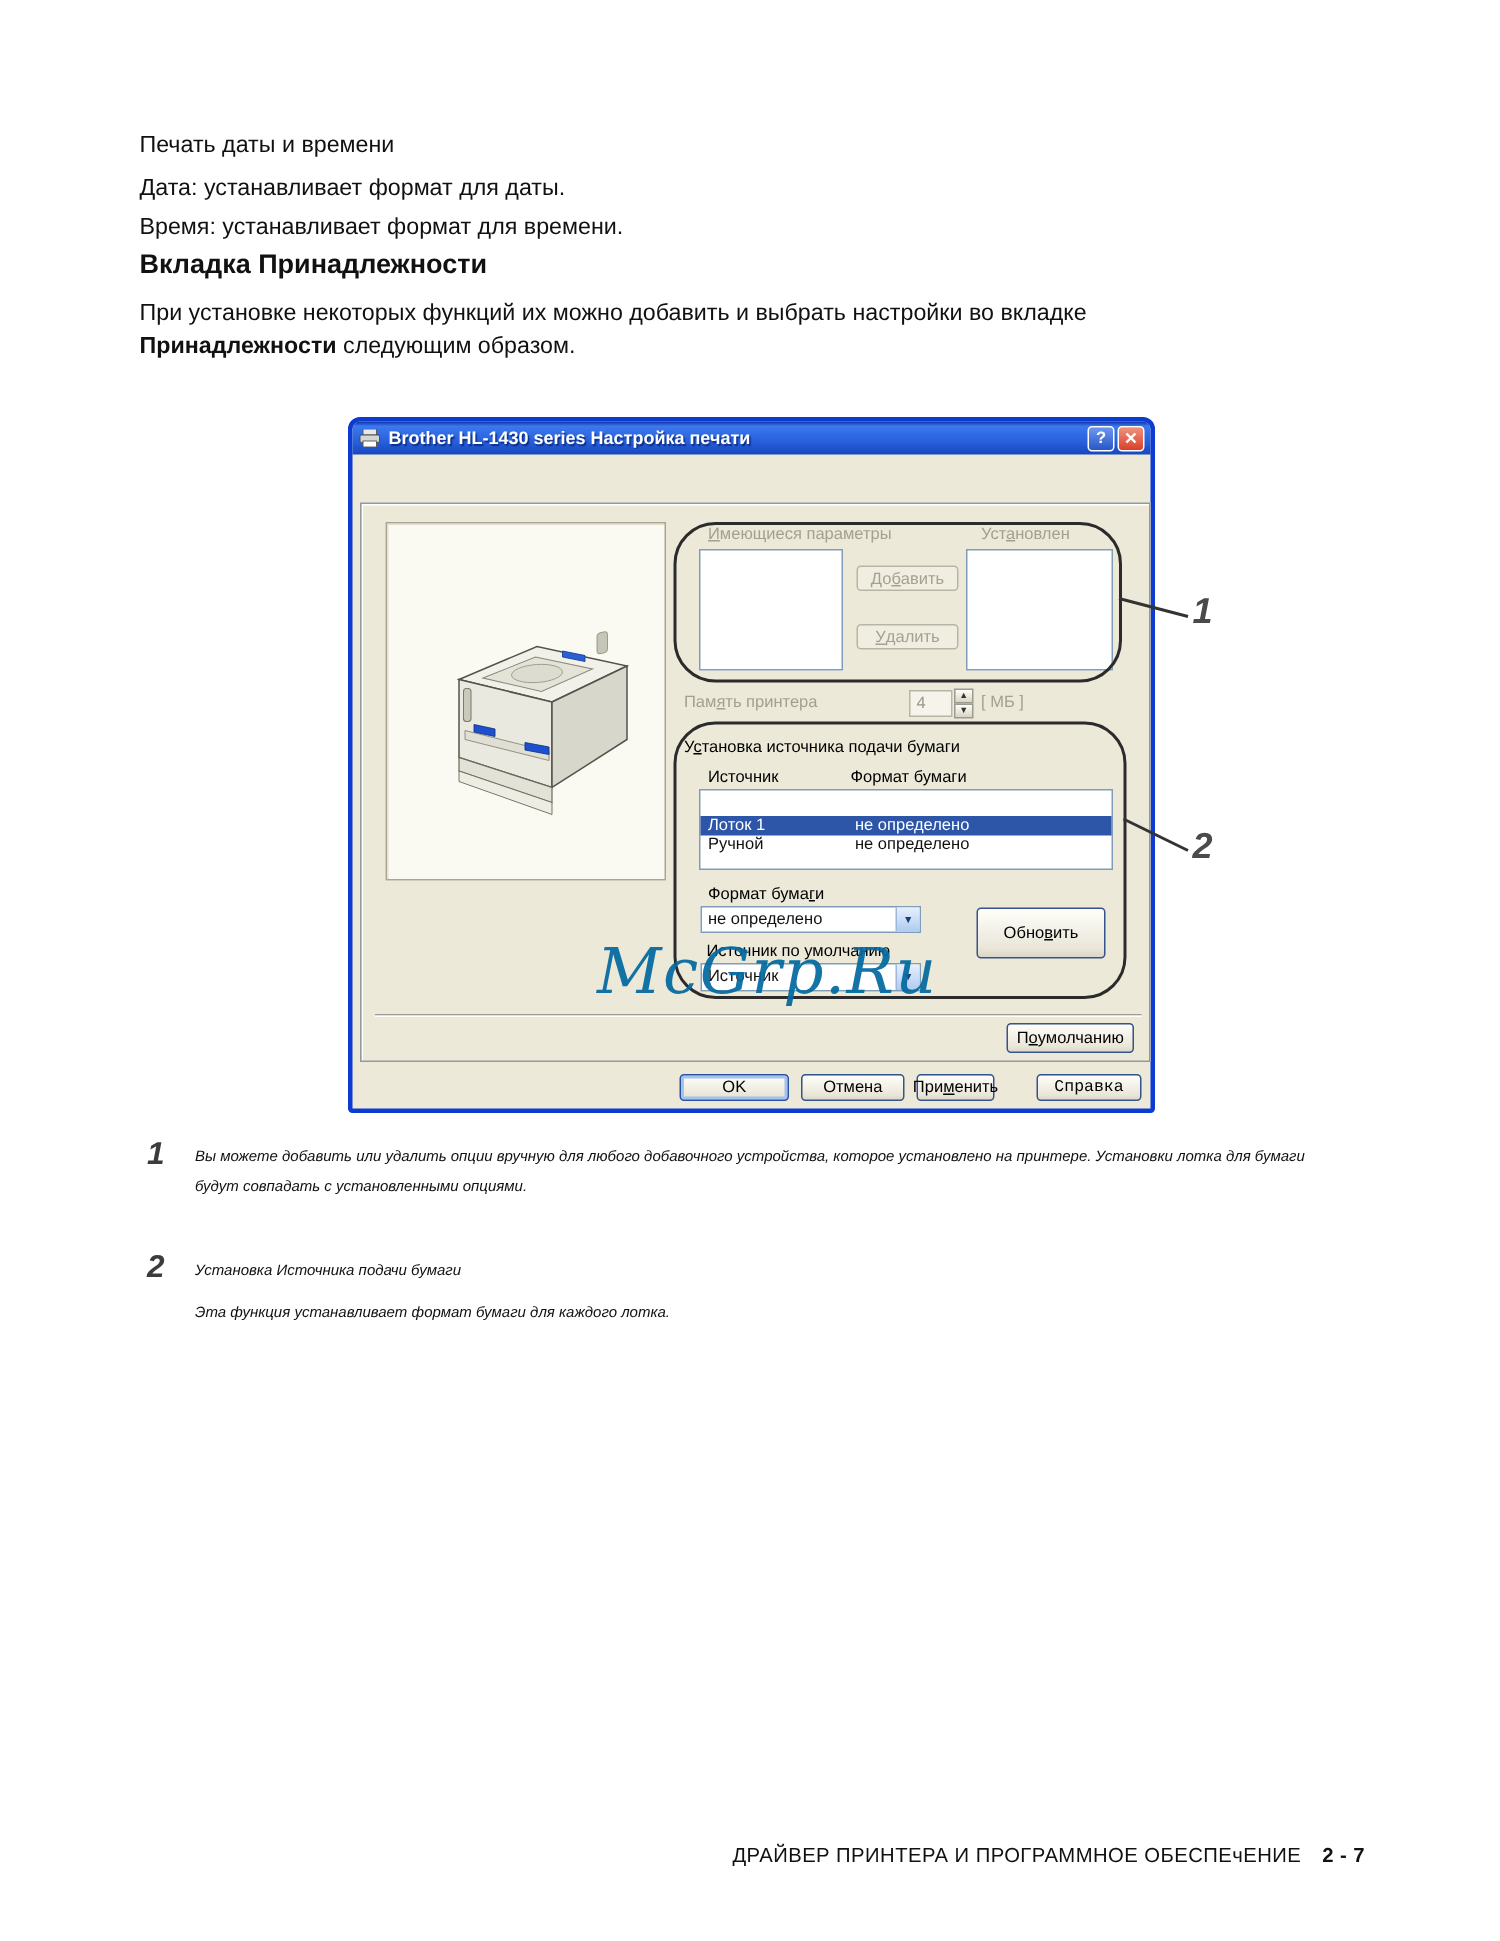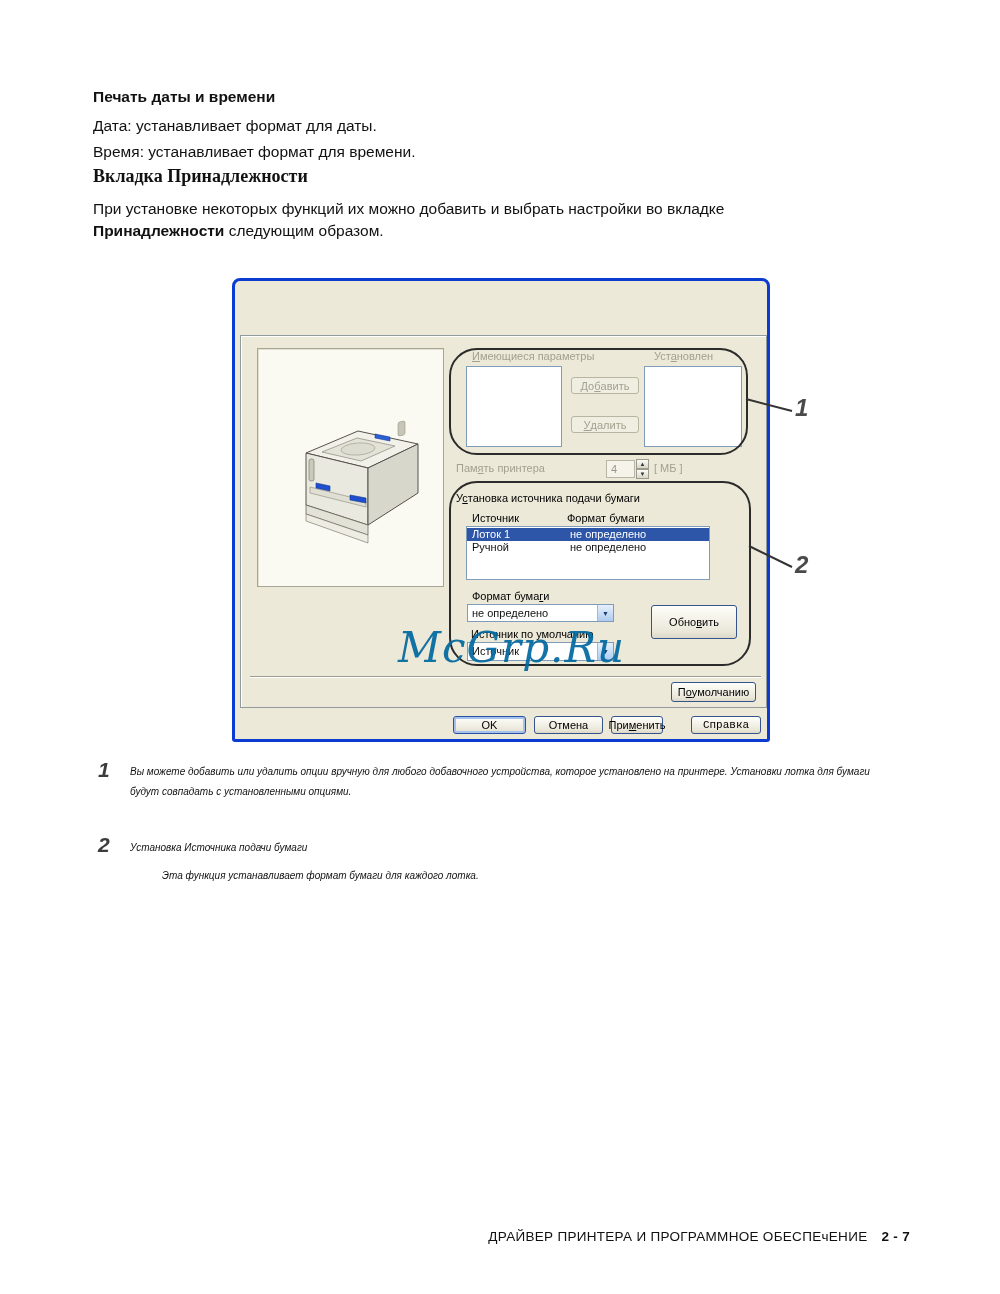--- a/index.html
+++ b/index.html
@@ -1,22 +1,22 @@
 <!DOCTYPE html>
 <html><head>
 <meta charset="utf-8">
 <style>
   * { margin:0; padding:0; box-sizing:border-box; }
   html,body { width:1000px; height:1294px; background:#fff; font-family:"Liberation Sans",sans-serif; color:#111; overflow:hidden; position:relative; }
 
   .abs { position:absolute; }
 
   
-  .doc-h1 { font-size:15.5px; font-weight:bold; }
-  .doc-h2 { font-size:18px;  font-weight:bold;font-family:Liberation Serif, serif; }
+  .doc-h1 { font-size:15.5px; font-weight:normal; }
+  .doc-h2 { font-size:18px;  font-weight:bold; }
   .doc-p  { font-size:15.5px; line-height:22px; }
   .doc-b  { font-weight:bold; }
 
   .item-num { font-size:21px; font-weight:bold; font-style:italic; color:#3c3c3c; }
   .item-text { font-size:10px; line-height:20px;font-style:italic; }
 
   .footer { font-size:13.5px; letter-spacing:.3px; color:#111; }
   .footer .pg { font-weight:bold; margin-left:14px; }
 
   
@@ -96,20 +96,30 @@
 <div class="abs doc-p" style="left:93px; top:115px;">Дата: устанавливает формат для даты.</div>
 <div class="abs doc-p" style="left:93px; top:141px;">Время: устанавливает формат для времени.</div>
 <div class="abs doc-h2" style="left:93px; top:166px;">Вкладка Принадлежности</div>
 <div class="abs doc-p" style="left:93px; top:198px; width:800px;">
   <span>При установке некоторых функций их можно добавить и выбрать настройки во вкладке</span><br>
   <span class="doc-b">Принадлежности</span><span> следующим образом.</span>
 </div>
 
 <div class="abs dialog">
 
+  <div class="abs titlebar">
+    <svg width="15" height="13" viewBox="0 0 15 13">
+      <rect x="3" y="0" width="9" height="4" fill="#E8E8E8" stroke="#555" stroke-width=".6"></rect>
+      <rect x="1" y="4" width="13" height="5" rx="1" fill="#D5D5D5" stroke="#444" stroke-width=".6"></rect>
+      <rect x="3" y="8" width="9" height="4" fill="#fff" stroke="#555" stroke-width=".6"></rect>
+    </svg>
+    <span class="title-text">Brother HL-1430 series Настройка печати</span>
+    <div class="tb-btn tb-help">?</div>
+    <div class="tb-btn tb-close">✕</div>
+  </div>
 
 
   <div class="abs pane">
 
     <div class="abs panel-img">
       <svg width="185" height="237" viewBox="0 0 185 237">
 
         <polygon points="48,104 100,82 160,95 110,119" fill="#F1F1EA" stroke="#55524A" stroke-width="1"></polygon>
 
         <polygon points="64,103 99,89 137,97 103,112" fill="#E3E3D8" stroke="#8A877A" stroke-width=".7"></polygon>
@@ -163,21 +173,21 @@
       <div class="spin-b">▼</div>
     </div>
     <div class="abs gray-label" style="left:413px; top:126px;">[ МБ ]</div>
 
     <div class="abs lbl" style="left:215px; top:156px;">
       <span>У</span><span class="ac">с</span><span>тановка источника подачи бумаги</span>
     </div>
     <div class="abs lbl" style="left:231px; top:176px;">Источник</div>
     <div class="abs lbl" style="left:326px; top:176px;">Формат бумаги</div>
 
-    <div class="abs sunken" style="left:225px; top:190px; width:244px; height:54px; padding-top:1px;">
+    <div class="abs sunken" style="left:225px; top:190px; width:276px; height:54px; padding-top:17px;">
       <div class="lrow sel">
         <span class="c1">Лоток  1</span>
         <span class="c2">не определено</span>
       </div>
       <div class="lrow">
         <span class="c1">Ручной</span>
         <span class="c2">не определено</span>
       </div>
     </div>
 
@@ -228,17 +238,17 @@
 <div class="abs co-num" style="left:795px; top:394px;">1</div>
 <div class="abs co-num" style="left:795px; top:551px;">2</div>
 
 <div class="abs watermark" style="left:398px; top:623px;">McGrp.Ru</div>
 
 <div class="abs item-num" style="left:98px; top:758px;">1</div>
 <div class="abs item-text" style="left:130px; top:762px; width:748px;">Вы можете добавить или удалить опции вручную для любого добавочного устройства, которое установлено на принтере. Установки лотка для бумаги будут совпадать с установленными опциями.</div>
 
 <div class="abs item-num" style="left:98px; top:833px;">2</div>
 <div class="abs item-text" style="left:130px; top:838px; width:748px;">Установка Источника подачи бумаги</div>
-<div class="abs item-text" style="left:130px; top:866px; width:748px;margin-left:32px;">Эта функция устанавливает формат бумаги для каждого лотка.</div>
+<div class="abs item-text" style="left:130px; top:866px; width:748px;">Эта функция устанавливает формат бумаги для каждого лотка.</div>
 
 <div class="abs footer" style="right:90px; top:1229px; white-space:nowrap;">
   <span>ДРАЙВЕР ПРИНТЕРА И ПРОГРАММНОЕ ОБЕСПЕчЕНИЕ</span><span class="pg">2 - 7</span>
 </div>
 
 </body></html>

